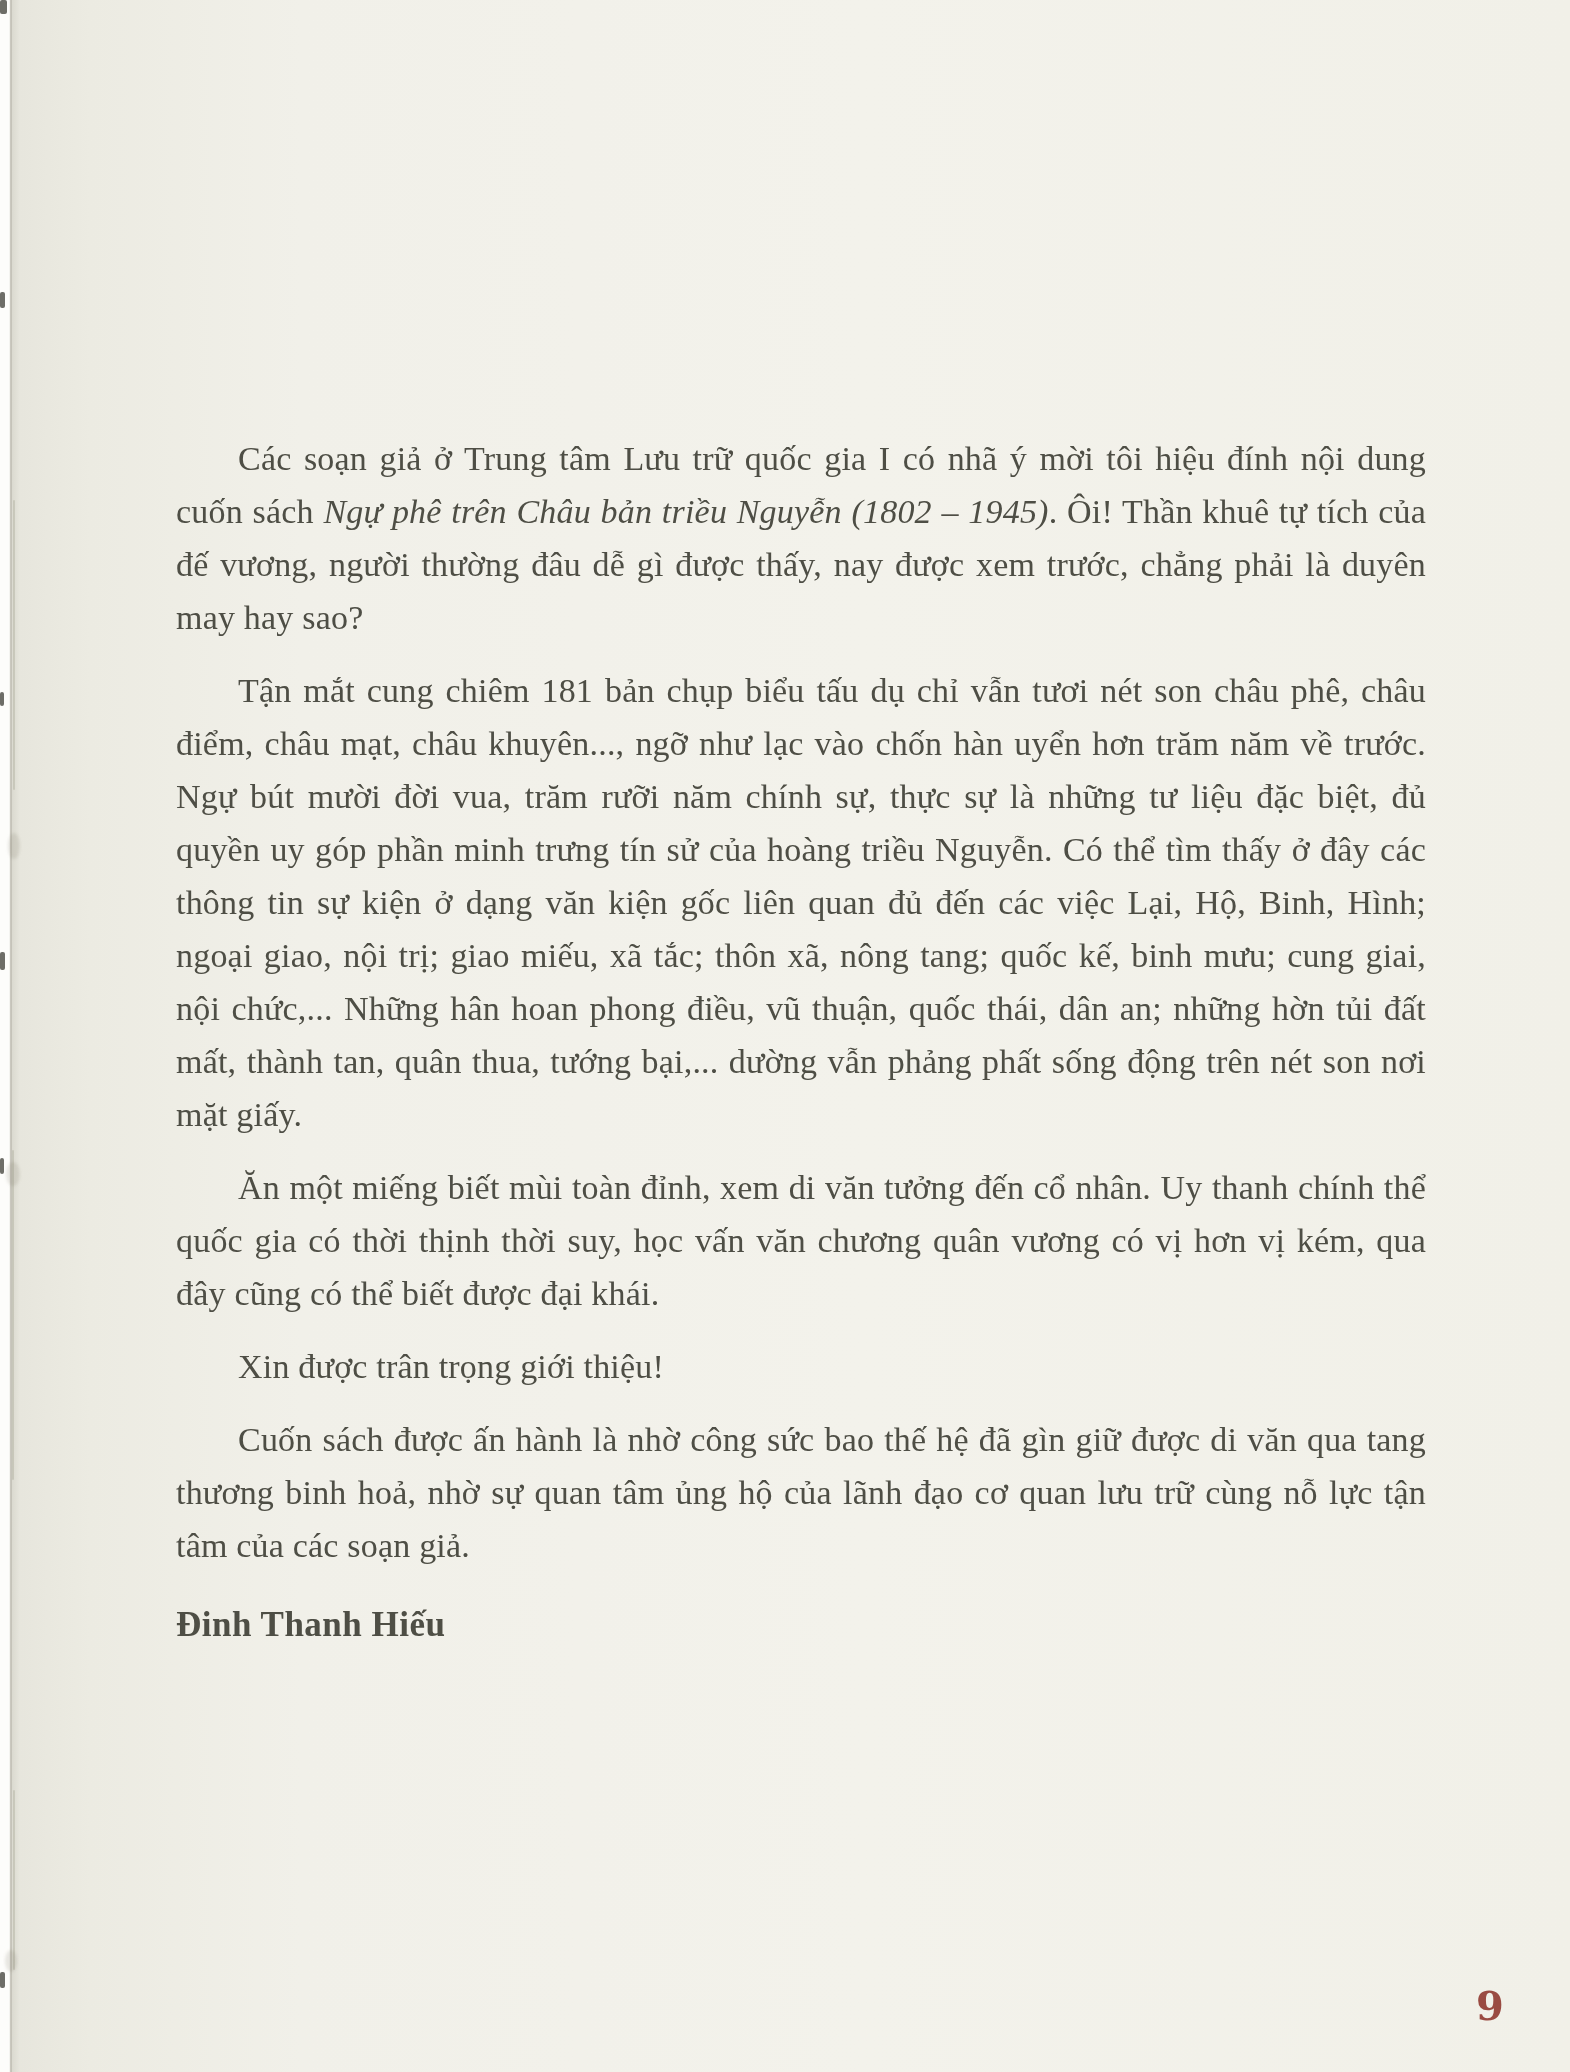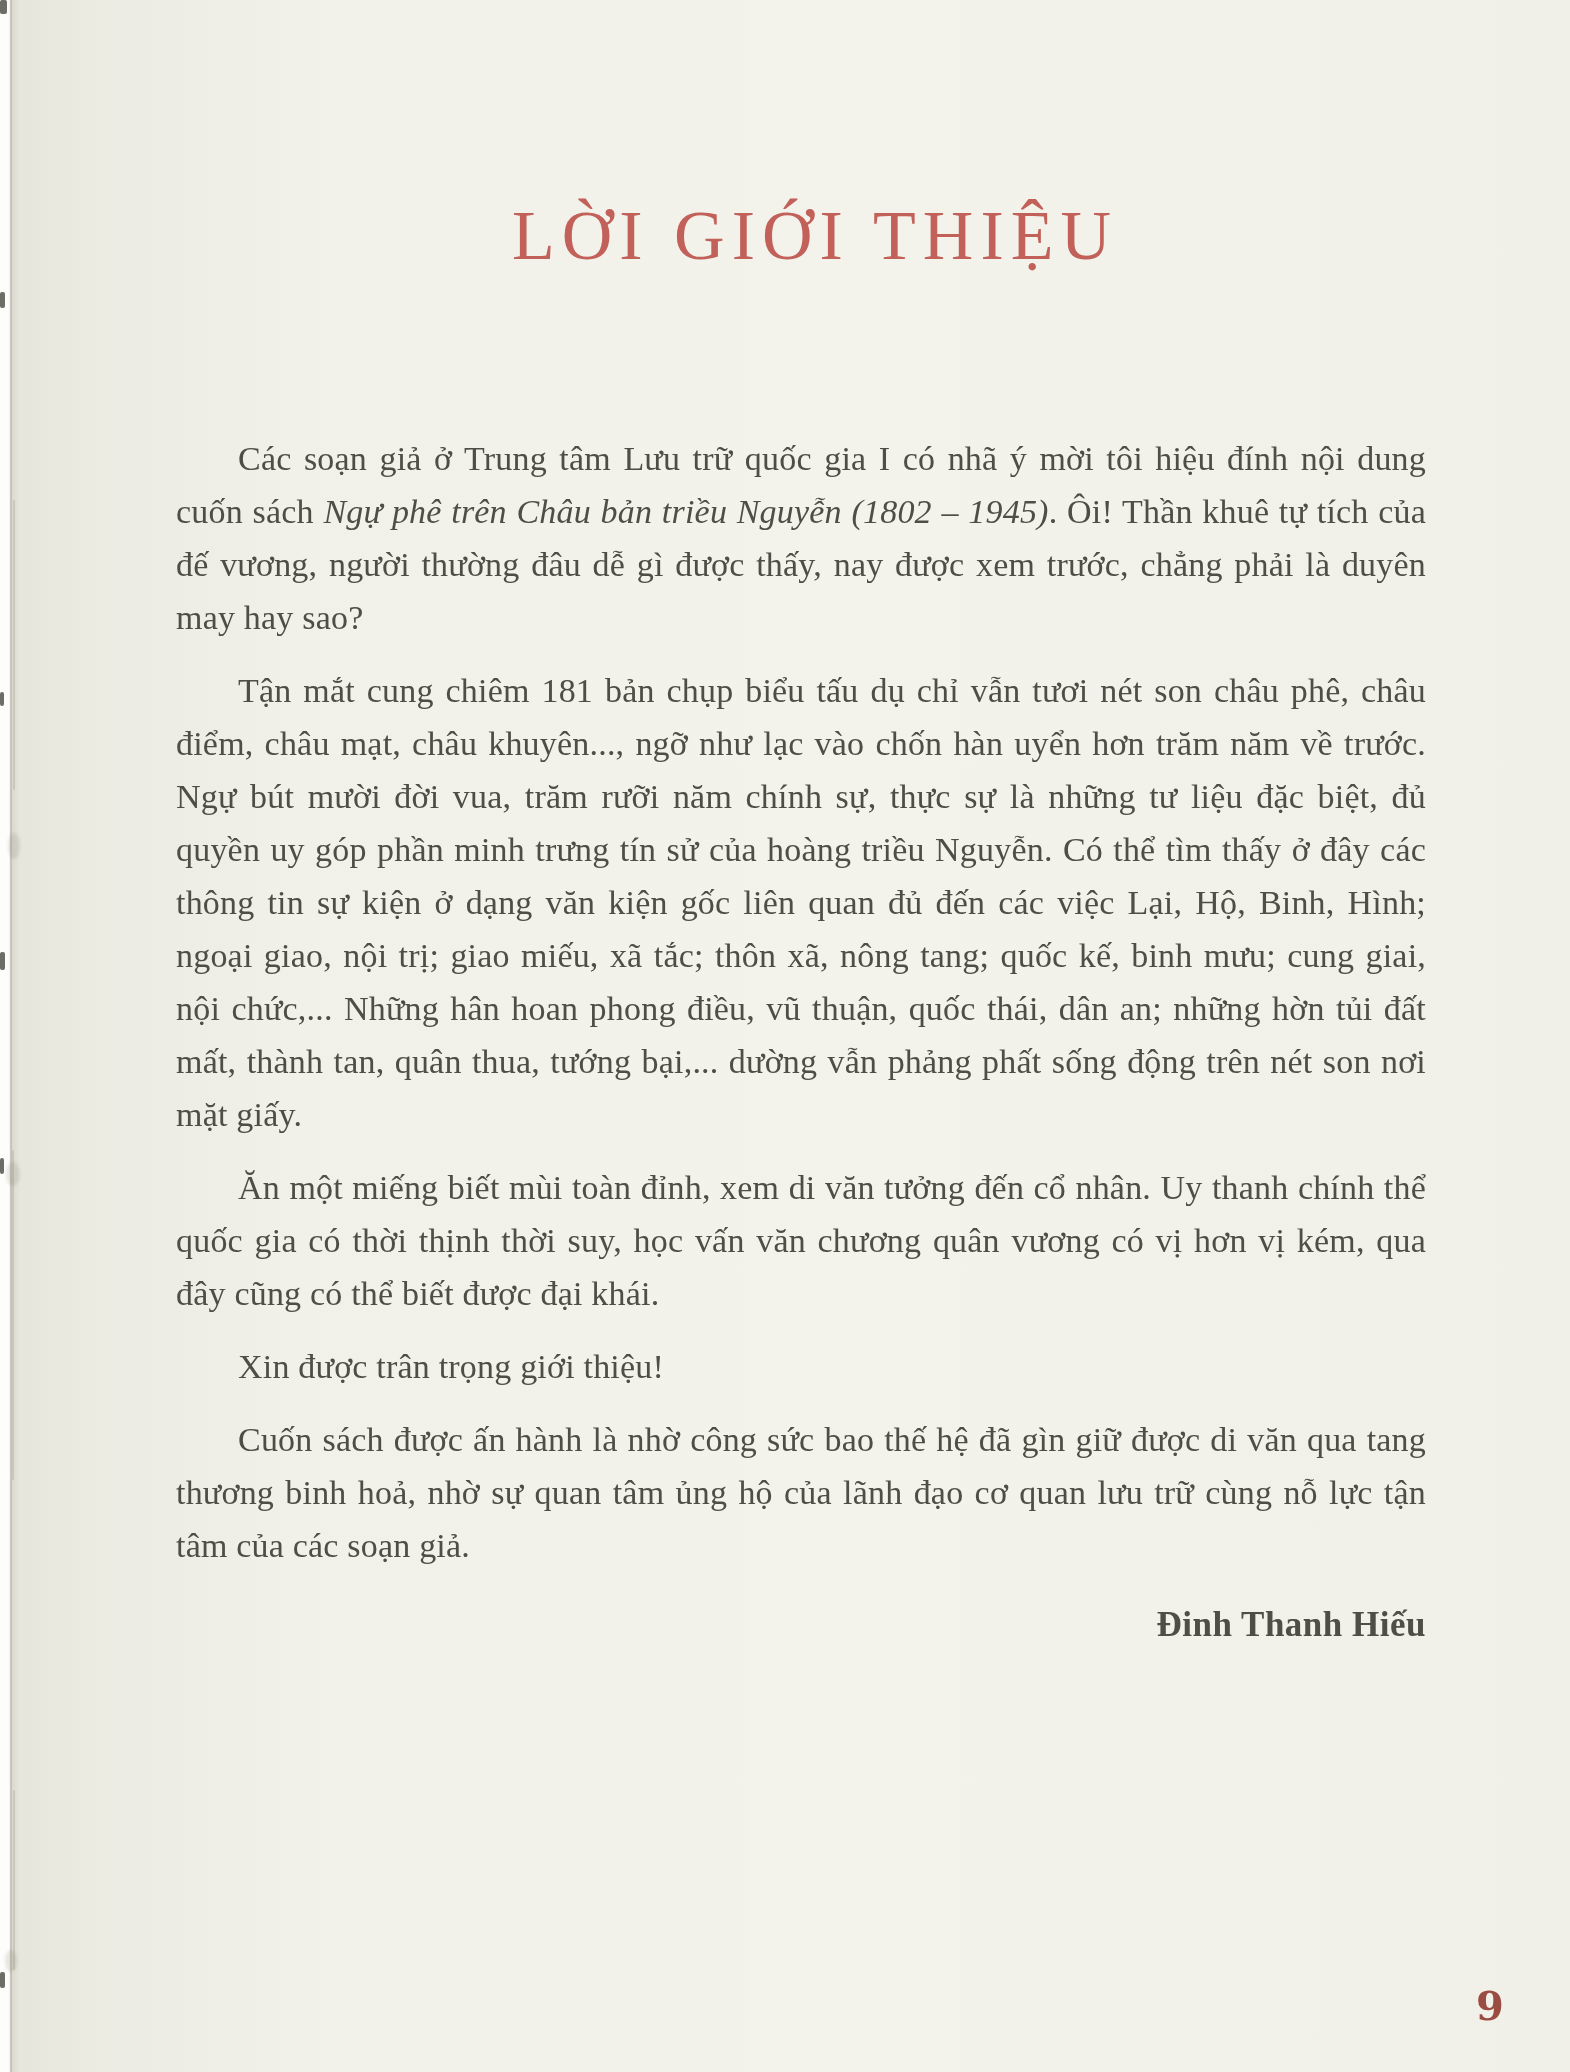--- a/index.html
+++ b/index.html
@@ -40,21 +40,20 @@
     position:absolute; top:432px; left:176px; width:1250px;
     font-size:34px; line-height:53px;
     letter-spacing:0.2px;
     text-align:justify;
   }
   .body-text p { margin:0 0 20px 0; text-indent:62px; }
   .body-text i { }
 
   .signature {
     margin-top:26px;
-    text-align:right;
     font-weight:bold;
     font-size:35px;
     letter-spacing:0.5px;
     text-indent:0;
   }
 
   .page-number {
     position:absolute; top:1982px; left:1476px;
     font-size:40px; font-weight:bold;
     color:var(--pagenum-color,#9a4b42);
@@ -73,21 +72,20 @@
   <div class="mark" style="left:0; top:952px; width:5px; height:18px;"></div>
   <div class="mark" style="left:0; top:1158px; width:4px; height:16px;"></div>
   <div class="mark" style="left:0; top:1972px; width:5px; height:16px;"></div>
   <div class="squiggle" style="left:13px; top:500px; height:290px;"></div>
   <div class="squiggle" style="left:12px; top:1150px; height:330px;"></div>
   <div class="squiggle" style="left:13px; top:1790px; height:180px;"></div>
   <div class="smudge" style="left:8px; top:833px; width:12px; height:26px;"></div>
   <div class="smudge" style="left:6px; top:1162px; width:14px; height:24px;"></div>
   <div class="smudge" style="left:5px; top:1950px; width:12px; height:22px;"></div>
 
-  <h1 class="title">LỜI GIỚI THIỆU</h1>
 
   <div class="body-text">
     <p><span>Các soạn giả ở Trung tâm Lưu trữ quốc gia I có nhã ý mời tôi hiệu đính nội dung cuốn sách </span><i>Ngự phê trên Châu bản triều Nguyễn (1802 – 1945)</i><span>. Ôi! Thần khuê tự tích của đế vương, người thường đâu dễ gì được thấy, nay được xem trước, chẳng phải là duyên may hay sao?</span></p>
     <p>Tận mắt cung chiêm 181 bản chụp biểu tấu dụ chỉ vẫn tươi nét son châu phê, châu điểm, châu mạt, châu khuyên..., ngỡ như lạc vào chốn hàn uyển hơn trăm năm về trước. Ngự bút mười đời vua, trăm rưỡi năm chính sự, thực sự là những tư liệu đặc biệt, đủ quyền uy góp phần minh trưng tín sử của hoàng triều Nguyễn. Có thể tìm thấy ở đây các thông tin sự kiện ở dạng văn kiện gốc liên quan đủ đến các việc Lại, Hộ, Binh, Hình; ngoại giao, nội trị; giao miếu, xã tắc; thôn xã, nông tang; quốc kế, binh mưu; cung giai, nội chức,... Những hân hoan phong điều, vũ thuận, quốc thái, dân an; những hờn tủi đất mất, thành tan, quân thua, tướng bại,... dường vẫn phảng phất sống động trên nét son nơi mặt giấy.</p>
     <p>Ăn một miếng biết mùi toàn đỉnh, xem di văn tưởng đến cổ nhân. Uy thanh chính thể quốc gia có thời thịnh thời suy, học vấn văn chương quân vương có vị hơn vị kém, qua đây cũng có thể biết được đại khái.</p>
     <p>Xin được trân trọng giới thiệu!</p>
     <p>Cuốn sách được ấn hành là nhờ công sức bao thế hệ đã gìn giữ được di văn qua tang thương binh hoả, nhờ sự quan tâm ủng hộ của lãnh đạo cơ quan lưu trữ cùng nỗ lực tận tâm của các soạn giả.</p>
     <div class="signature">Đinh Thanh Hiếu</div>
   </div>
 

